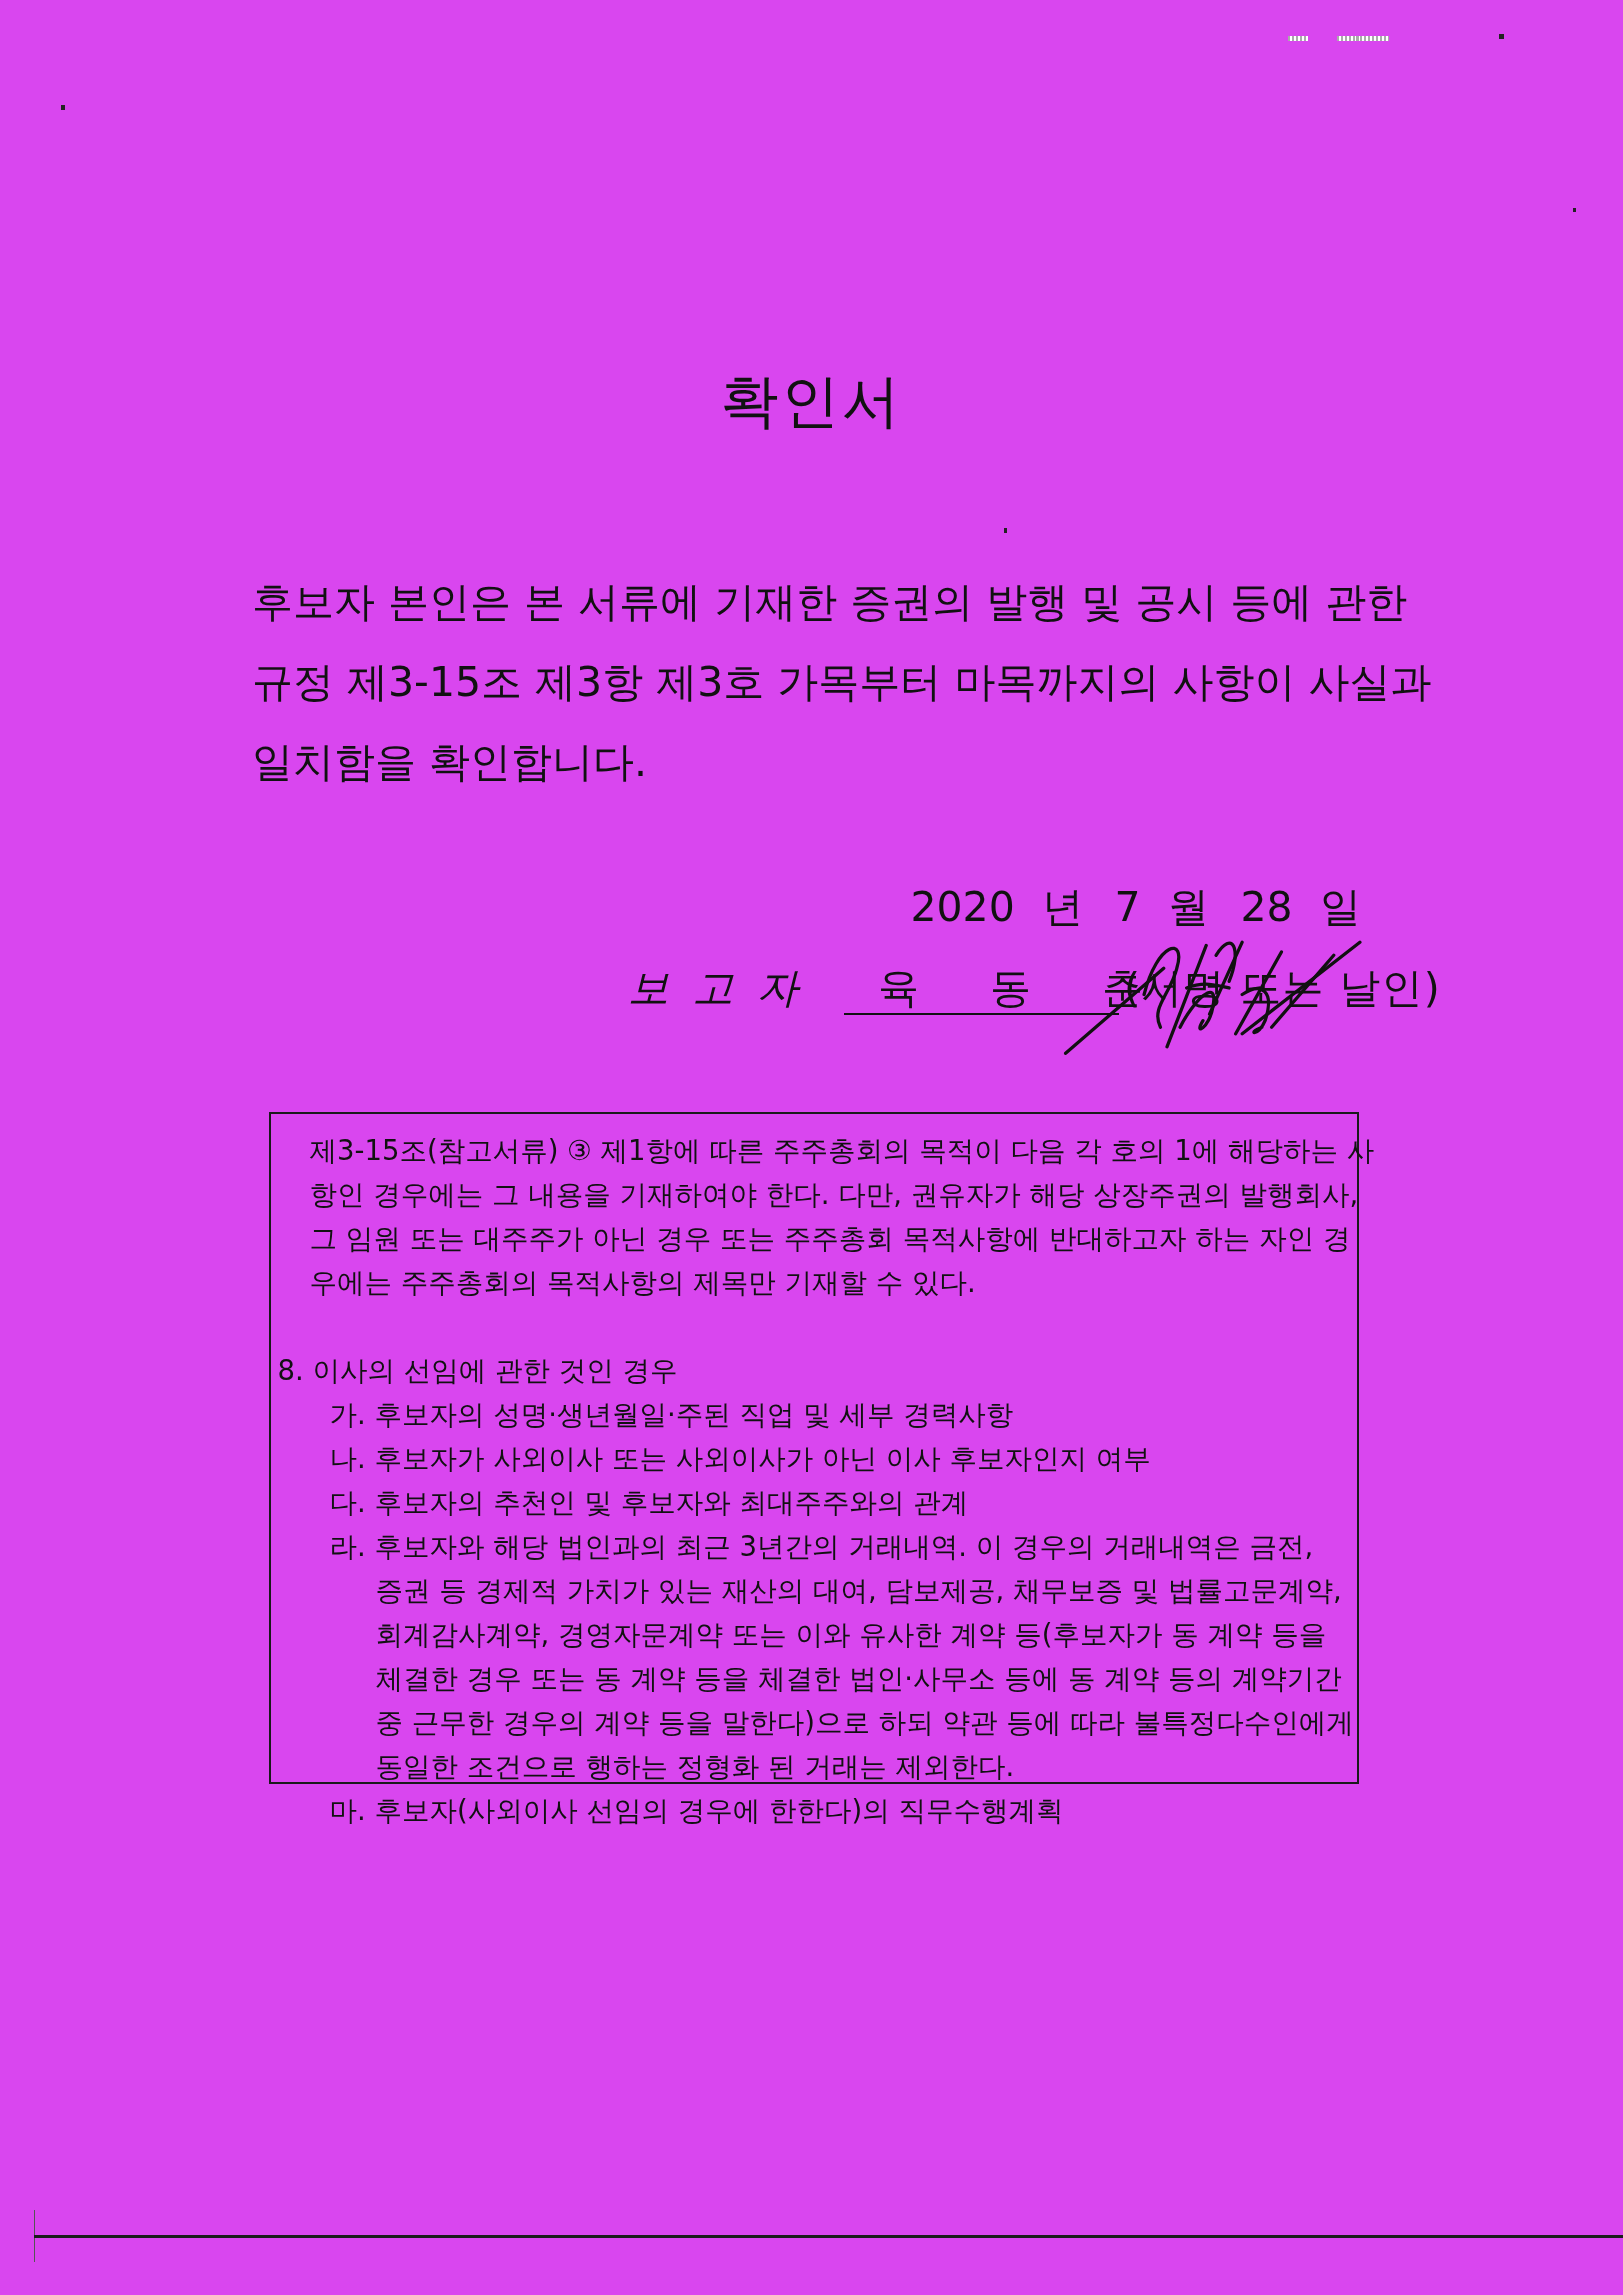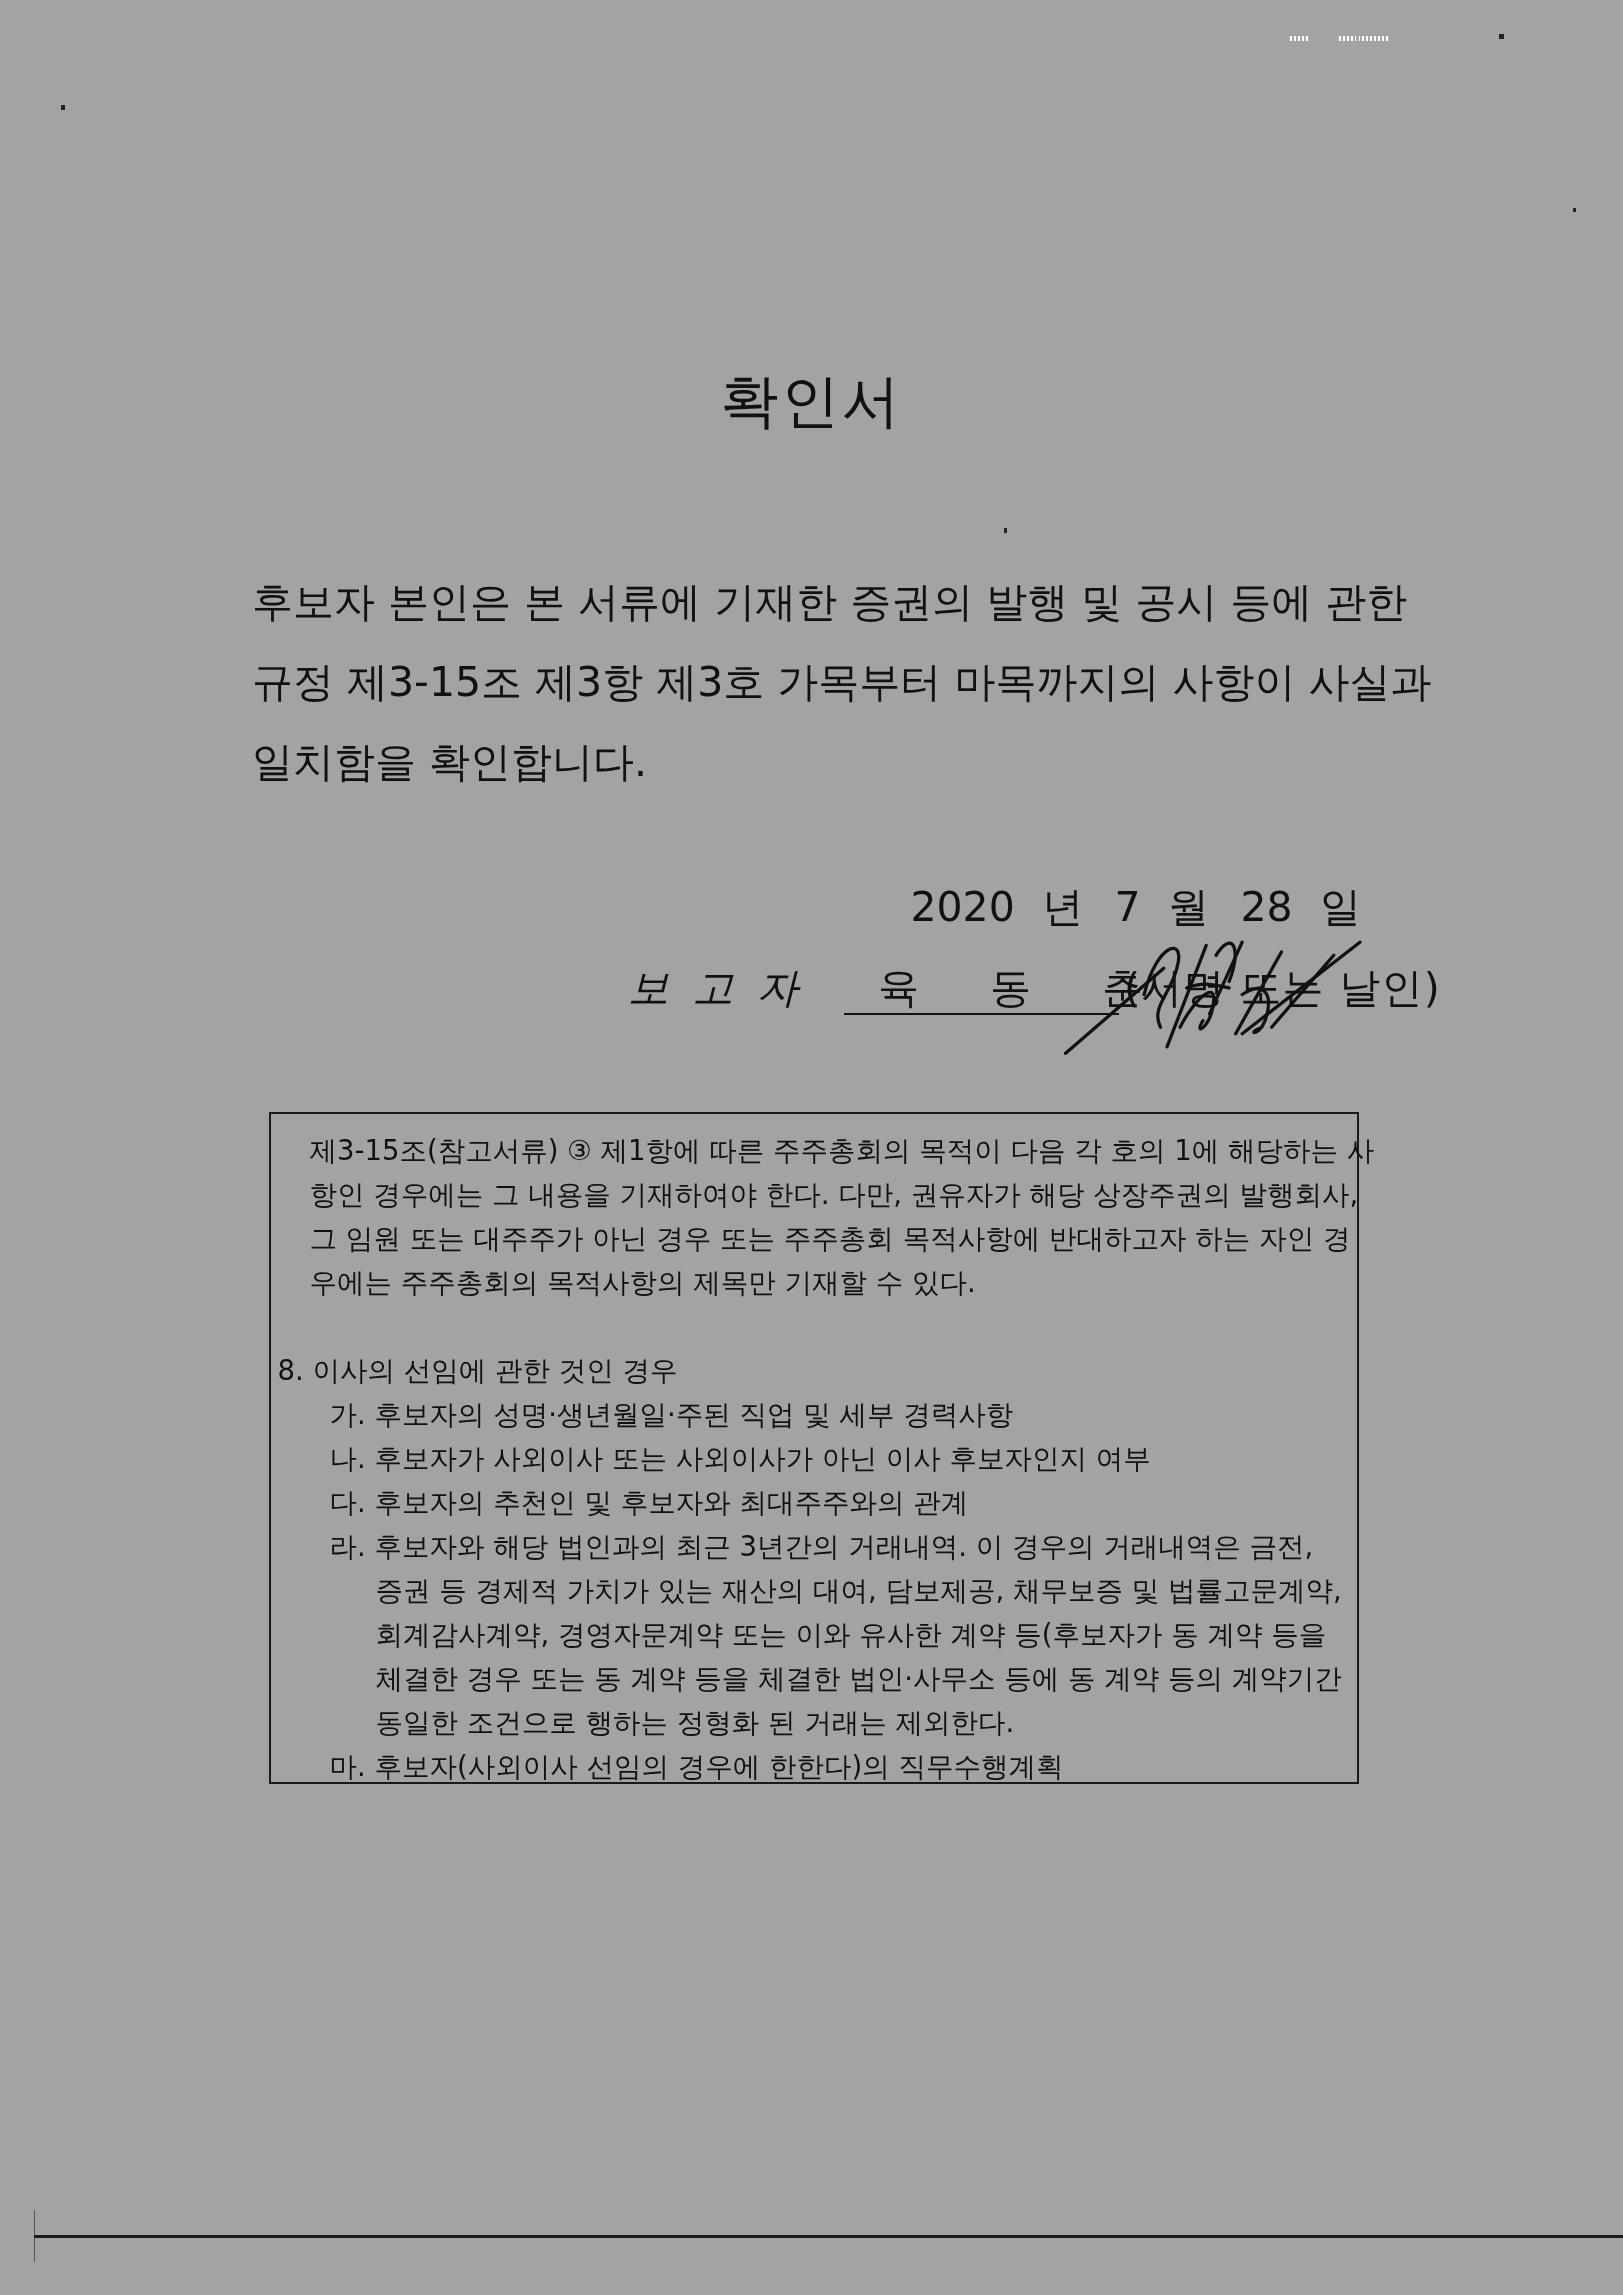--- a/index.html
+++ b/index.html
@@ -1,18 +1,18 @@
 <!DOCTYPE html>
 <html style="font-size:10.5px"><head>
 <meta charset="utf-8">
 <style>
   html, body { margin: 0; padding: 0; background: #ffffff; }
   body { width: 1623px; height: 2295px; position: relative; overflow: hidden;
          font-family: "DejaVu Sans", "Liberation Sans", sans-serif; color: #111; }
-  .page { position: absolute; left: 0; top: 0; width: 1623px; height: 2295px; background: #a3a3a3; }
+  .page { position: absolute; left: 0; top: 0; width: 1623px; height: 2295px; background: #d946ef; }
 
   .title { position: absolute; left: 0; width: 1623px; top: 363px; text-align: center;
            font-size: 58px; letter-spacing: 2.6px; font-weight: 400; }
 
   .statement { position: absolute; left: 252px; top: 562px; width: 1125px; }
   .statement .line { font-size: 41px; line-height: 80px; white-space: nowrap;
                      text-align: justify; text-align-last: justify; height: 80px; }
   .statement .line.last { text-align-last: left; }
 
   .date { position: absolute; right: 262px; top: 880px; font-size: 41px; white-space: nowrap; }
@@ -103,20 +103,21 @@
     <div class="p last">우에는 주주총회의 목적사항의 제목만 기재할 수 있다.</div>
     <div class="gap"></div>
     <div class="item">8. 이사의 선임에 관한 것인 경우</div>
     <div class="item sub">가. 후보자의 성명·생년월일·주된 직업 및 세부 경력사항</div>
     <div class="item sub">나. 후보자가 사외이사 또는 사외이사가 아닌 이사 후보자인지 여부</div>
     <div class="item sub">다. 후보자의 추천인 및 후보자와 최대주주와의 관계</div>
     <div class="item sub">라. 후보자와 해당 법인과의 최근 3년간의 거래내역. 이 경우의 거래내역은 금전,</div>
     <div class="item subcont">증권 등 경제적 가치가 있는 재산의 대여, 담보제공, 채무보증 및 법률고문계약,</div>
     <div class="item subcont">회계감사계약, 경영자문계약 또는 이와 유사한 계약 등(후보자가 동 계약 등을</div>
     <div class="item subcont">체결한 경우 또는 동 계약 등을 체결한 법인·사무소 등에 동 계약 등의 계약기간</div>
+    <div class="item subcont">중 근무한 경우의 계약 등을 말한다)으로 하되 약관 등에 따라 불특정다수인에게</div>
     <div class="item subcont last">동일한 조건으로 행하는 정형화 된 거래는 제외한다.</div>
     <div class="item sub">마. 후보자(사외이사 선임의 경우에 한한다)의 직무수행계획</div>
   </div>
 
   <div class="left-rule"></div>
   <div class="bottom-rule"></div>
 </div>
 
 
 </body></html>

